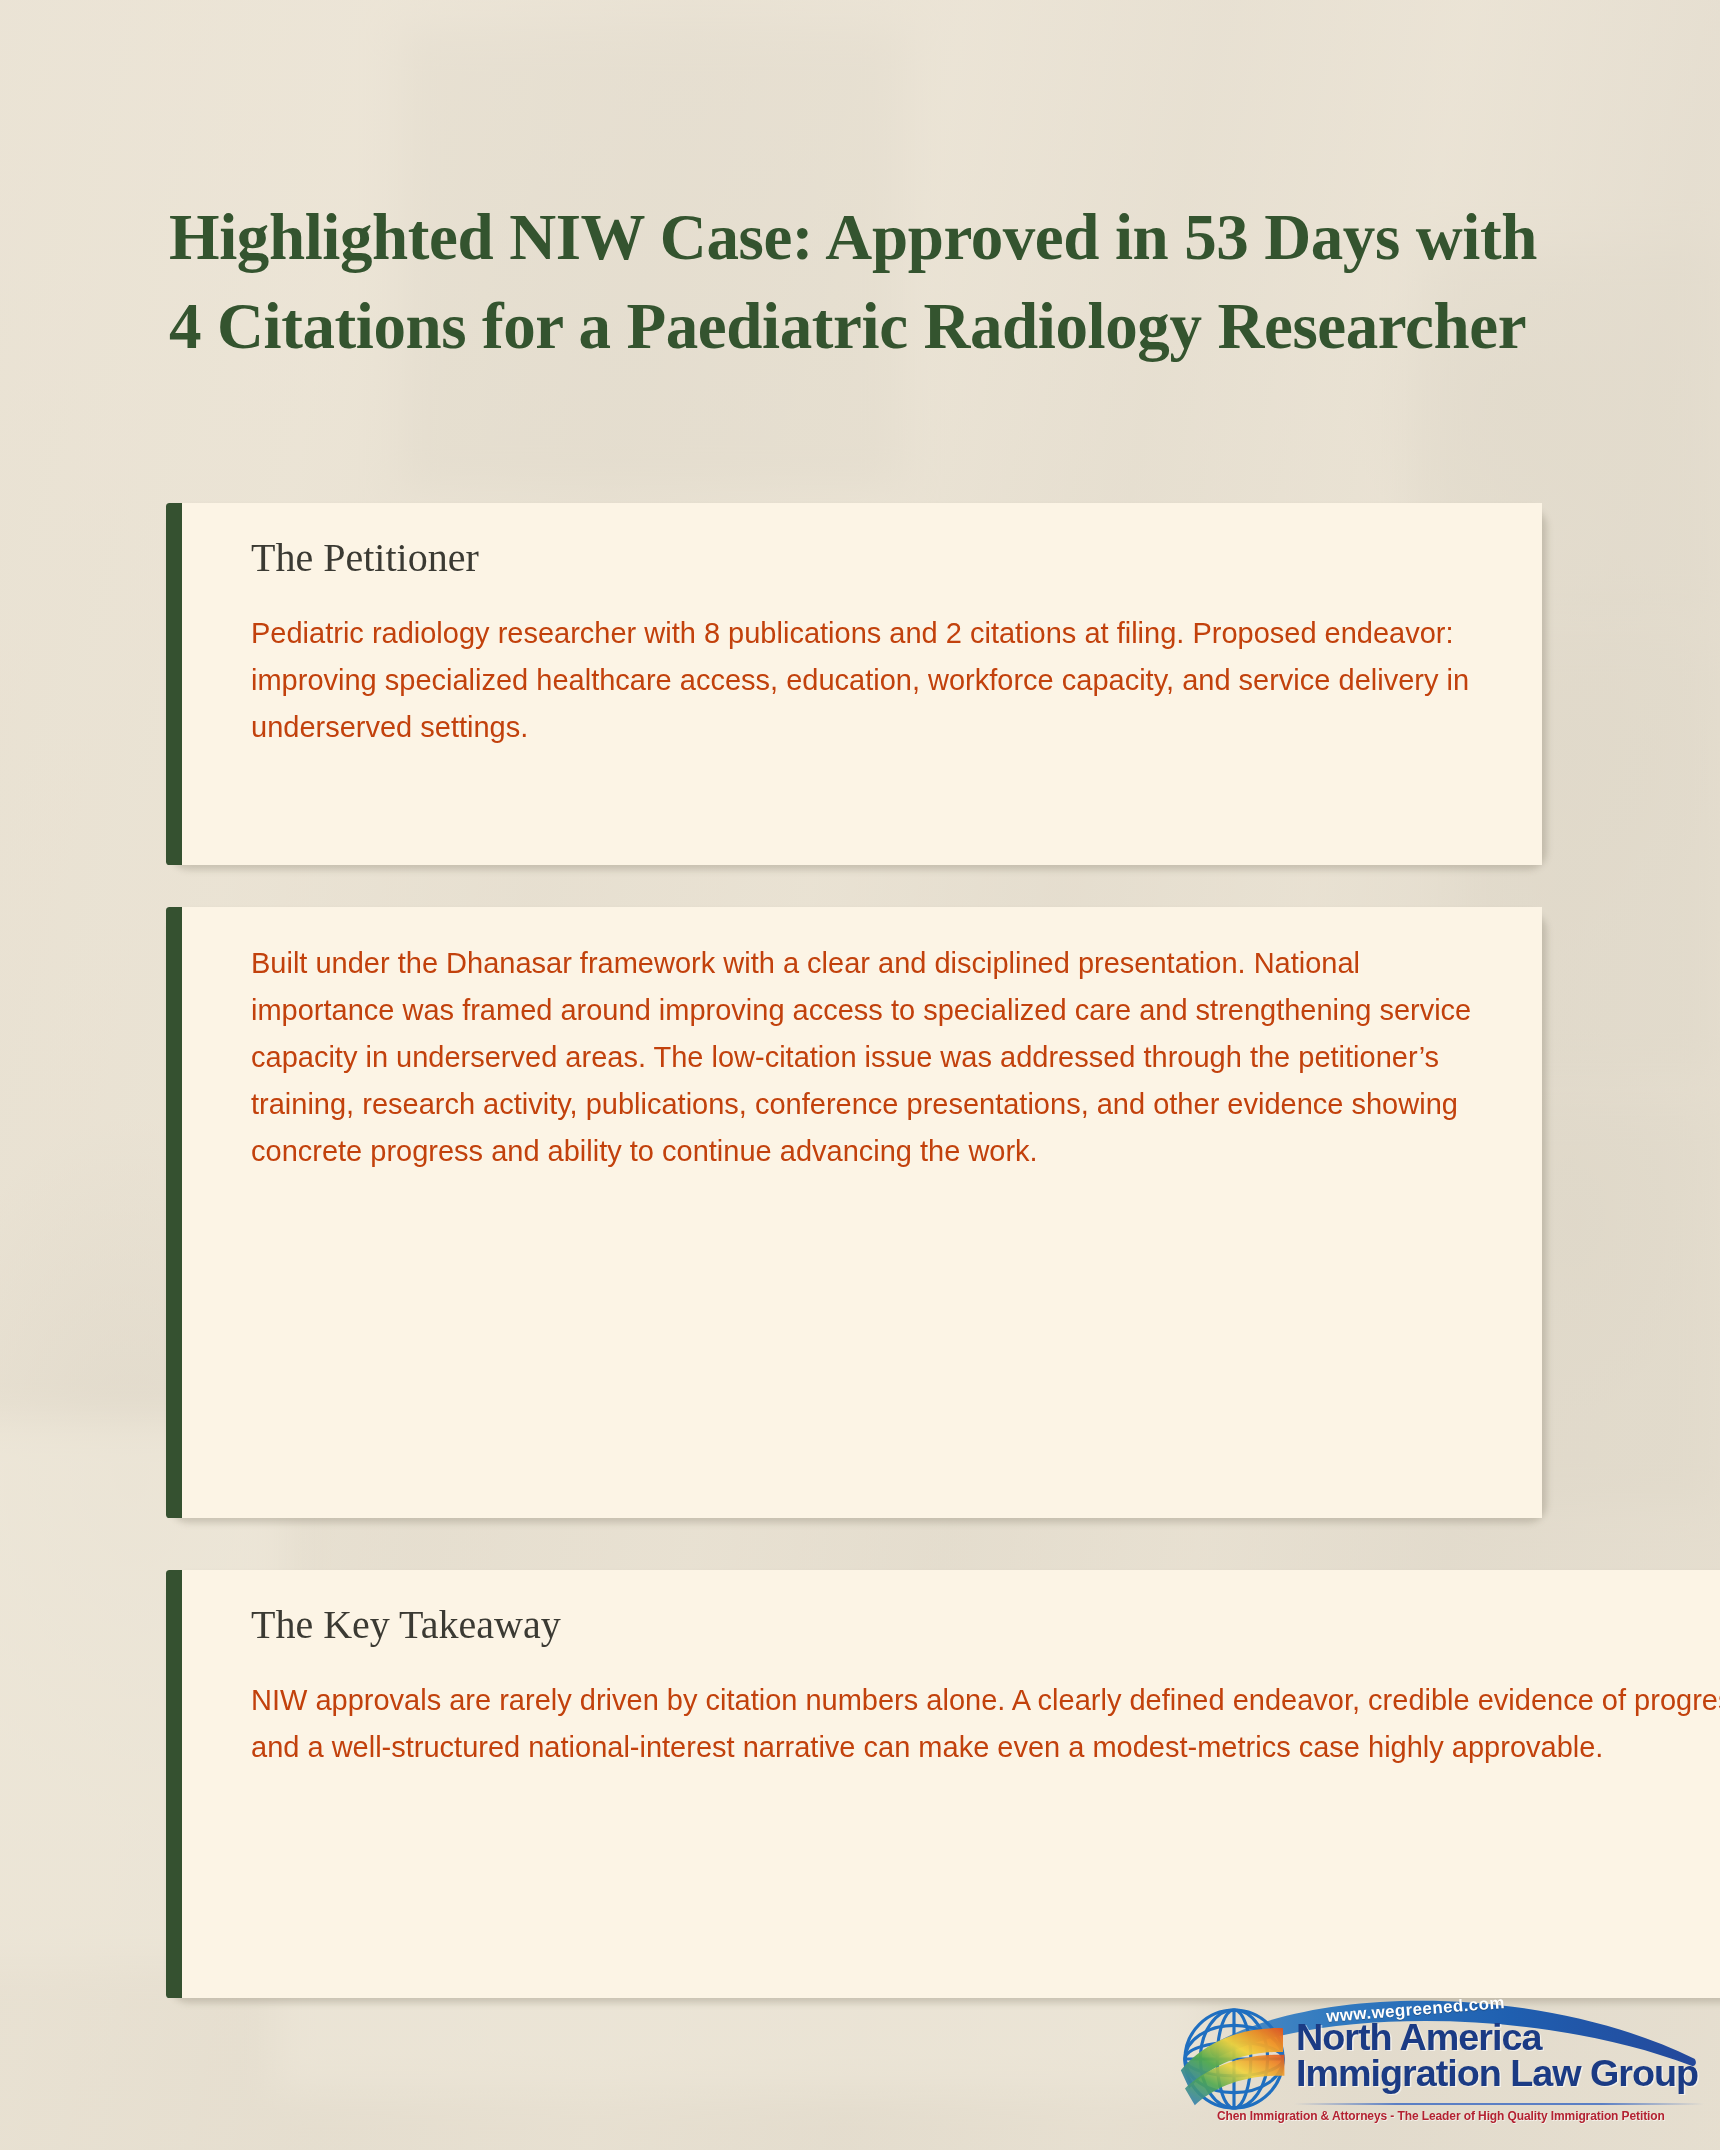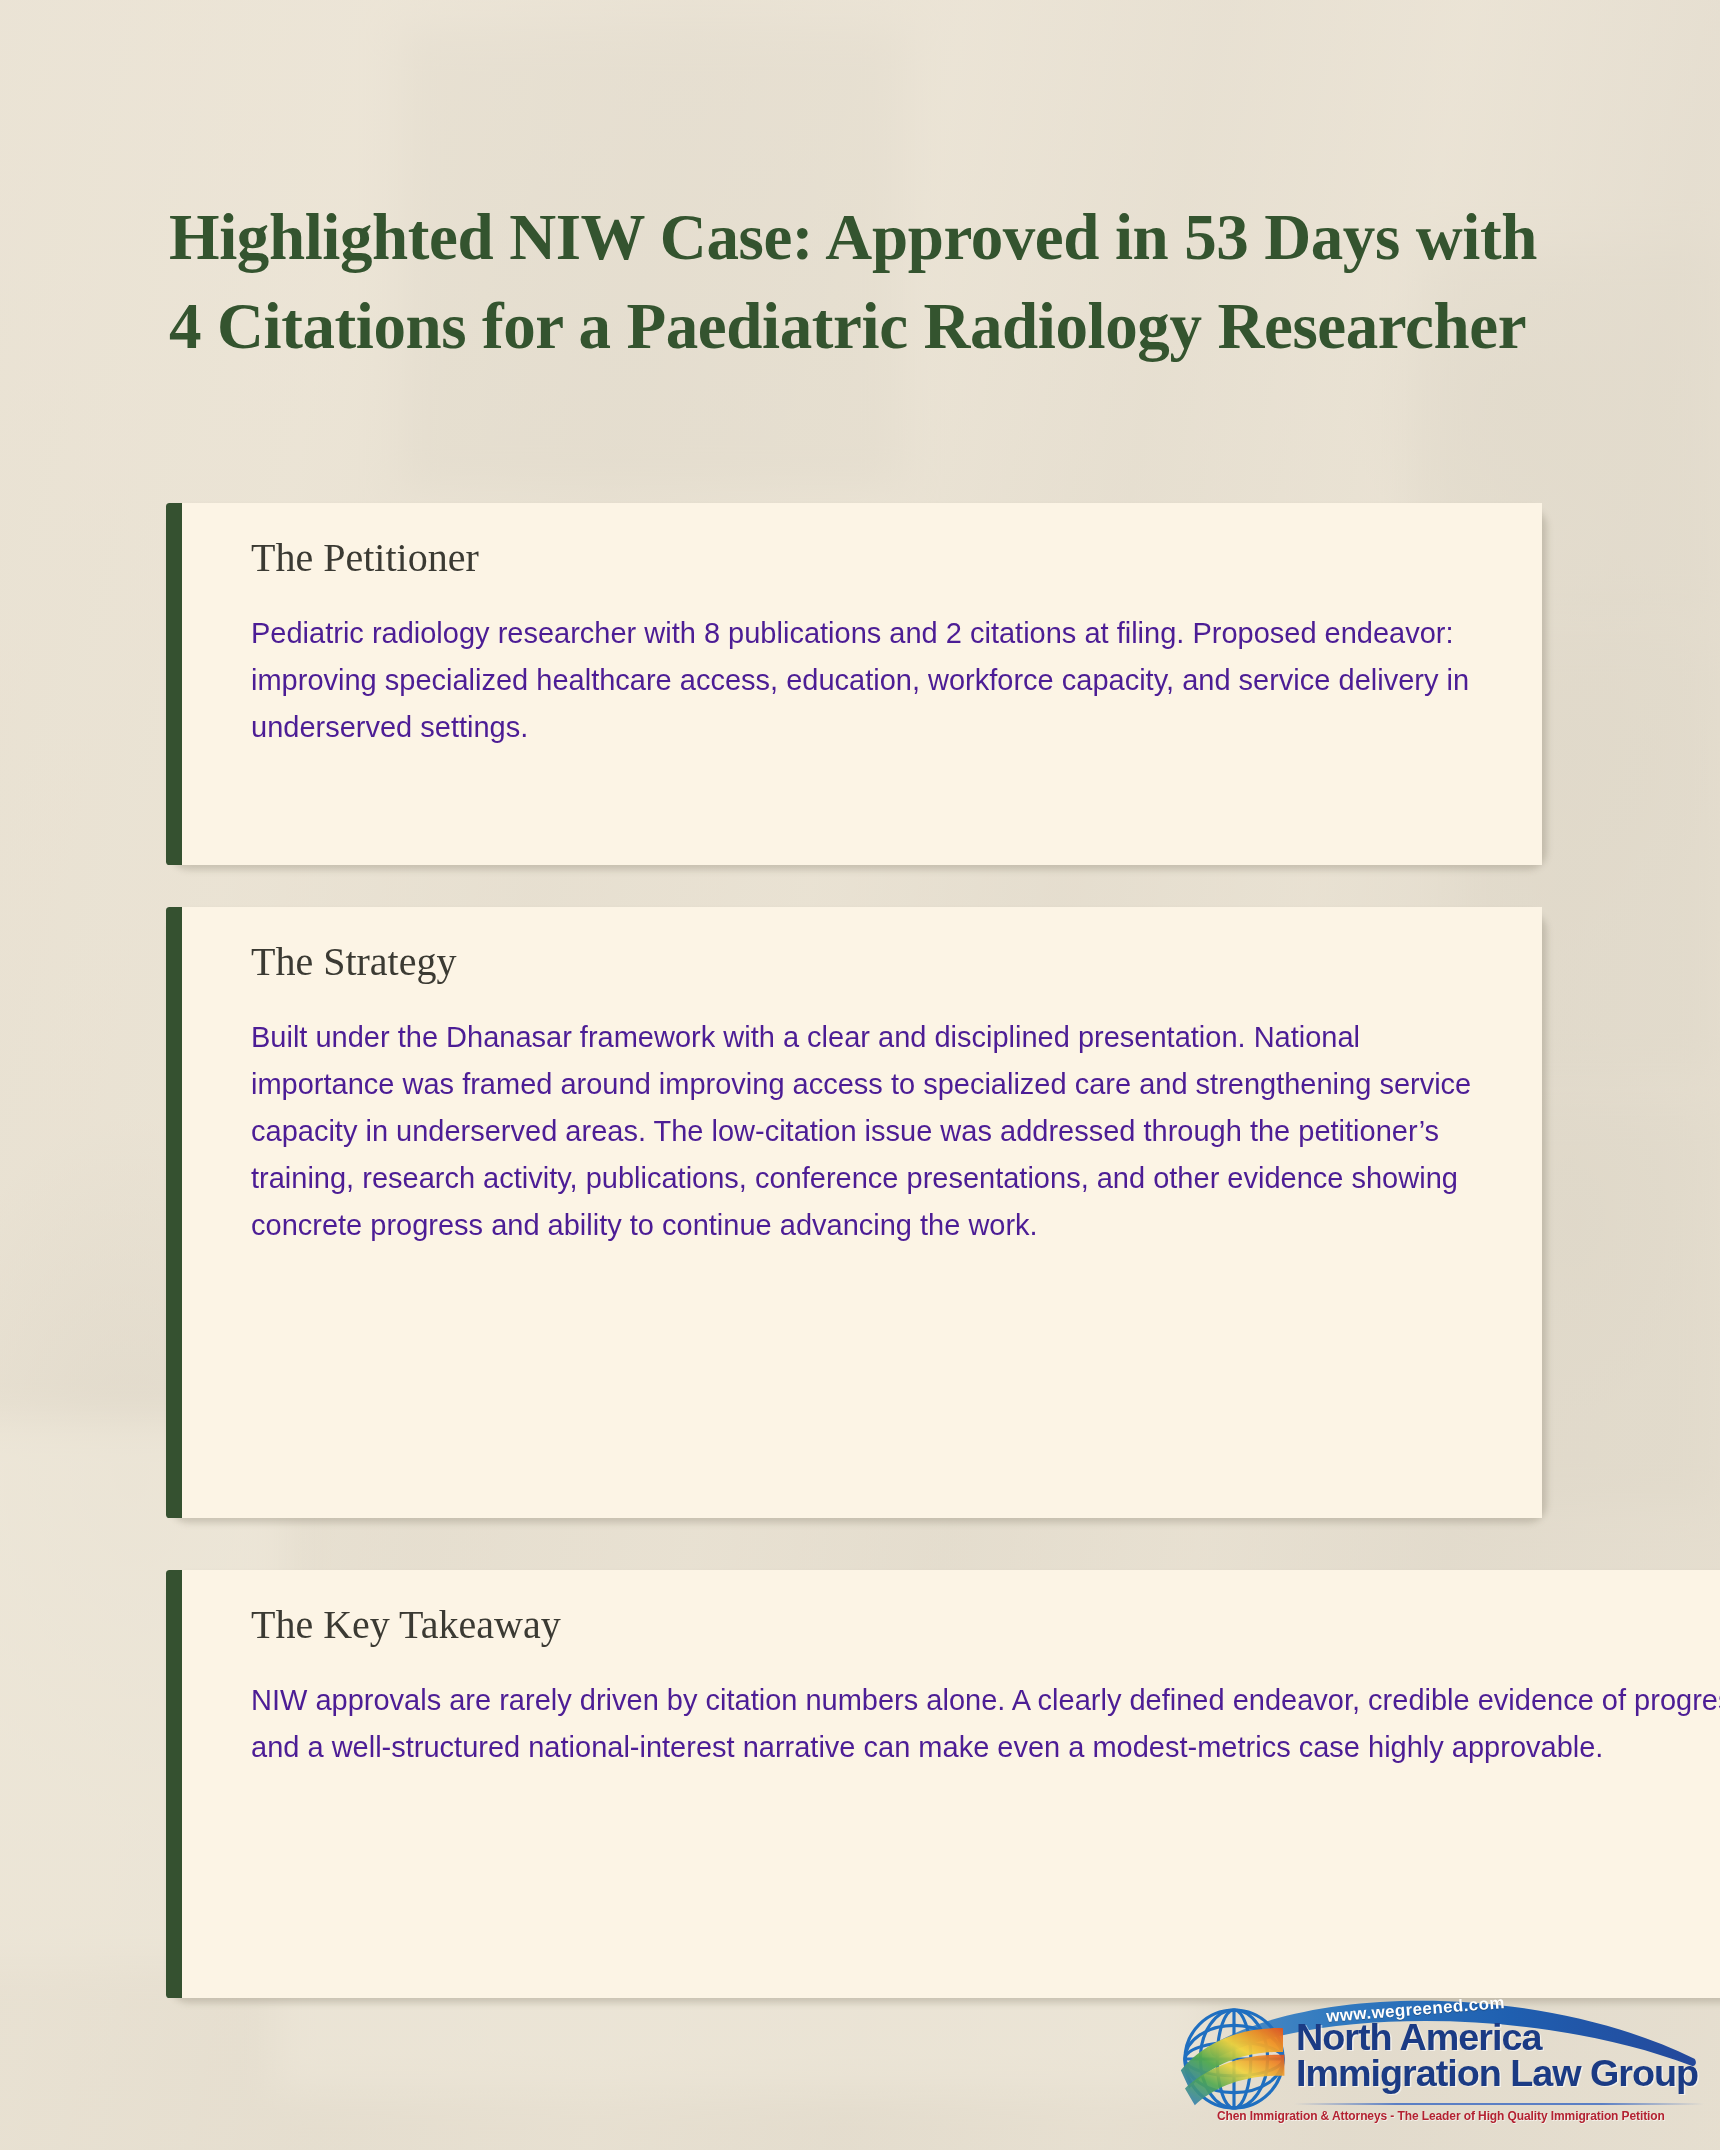--- a/index.html
+++ b/index.html
@@ -101,21 +101,21 @@
     font-size: 40px;
     line-height: 1.1;
     color: #3b3a33;
     margin: 0 0 30px 0;
     font-weight: normal;
   }
   .card-text {
     font-family: "Liberation Sans", sans-serif;
     font-size: 29px;
     line-height: 1.62;
-    color: #4c1d95;
+    color: #c2410c;
     margin: 0;
     font-stretch: condensed;
   }
 
   #card-petitioner { left: 166px; top: 503px; width: 1376px; height: 362px; }
   #card-strategy   { left: 166px; top: 907px; width: 1376px; height: 611px; }
   #card-takeaway   { left: 166px; top: 1570px; width: 1648px; height: 428px; }
 
   
   .logo {
@@ -210,21 +210,20 @@
     <div class="card-accent"></div>
     <div class="card-body">
       <h2 class="card-heading">The Petitioner</h2>
       <p class="card-text">Pediatric radiology researcher with 8 publications and 2 citations at filing. Proposed endeavor: improving specialized healthcare access, education, workforce capacity, and service delivery in underserved settings.</p>
     </div>
   </section>
 
   <section class="card" id="card-strategy">
     <div class="card-accent"></div>
     <div class="card-body">
-      <h2 class="card-heading">The Strategy</h2>
       <p class="card-text">Built under the Dhanasar framework with a clear and disciplined presentation. National importance was framed around improving access to specialized care and strengthening service capacity in underserved areas. The low-citation issue was addressed through the petitioner’s training, research activity, publications, conference presentations, and other evidence showing concrete progress and ability to continue advancing the work.</p>
     </div>
   </section>
 
   <section class="card" id="card-takeaway">
     <div class="card-accent"></div>
     <div class="card-body">
       <h2 class="card-heading">The Key Takeaway</h2>
       <p class="card-text">NIW approvals are rarely driven by citation numbers alone. A clearly defined endeavor, credible evidence of progress, and a well-structured national-interest narrative can make even a modest-metrics case highly approvable.</p>
     </div>

